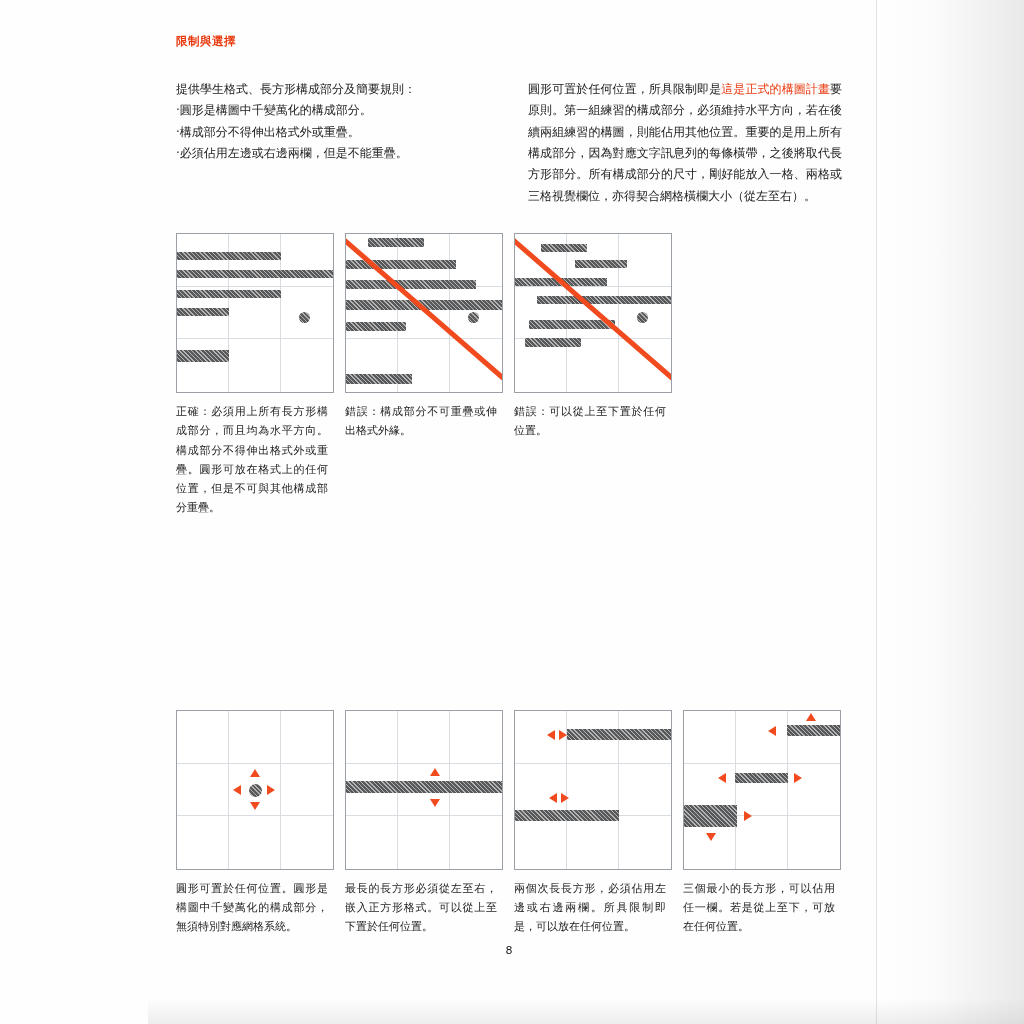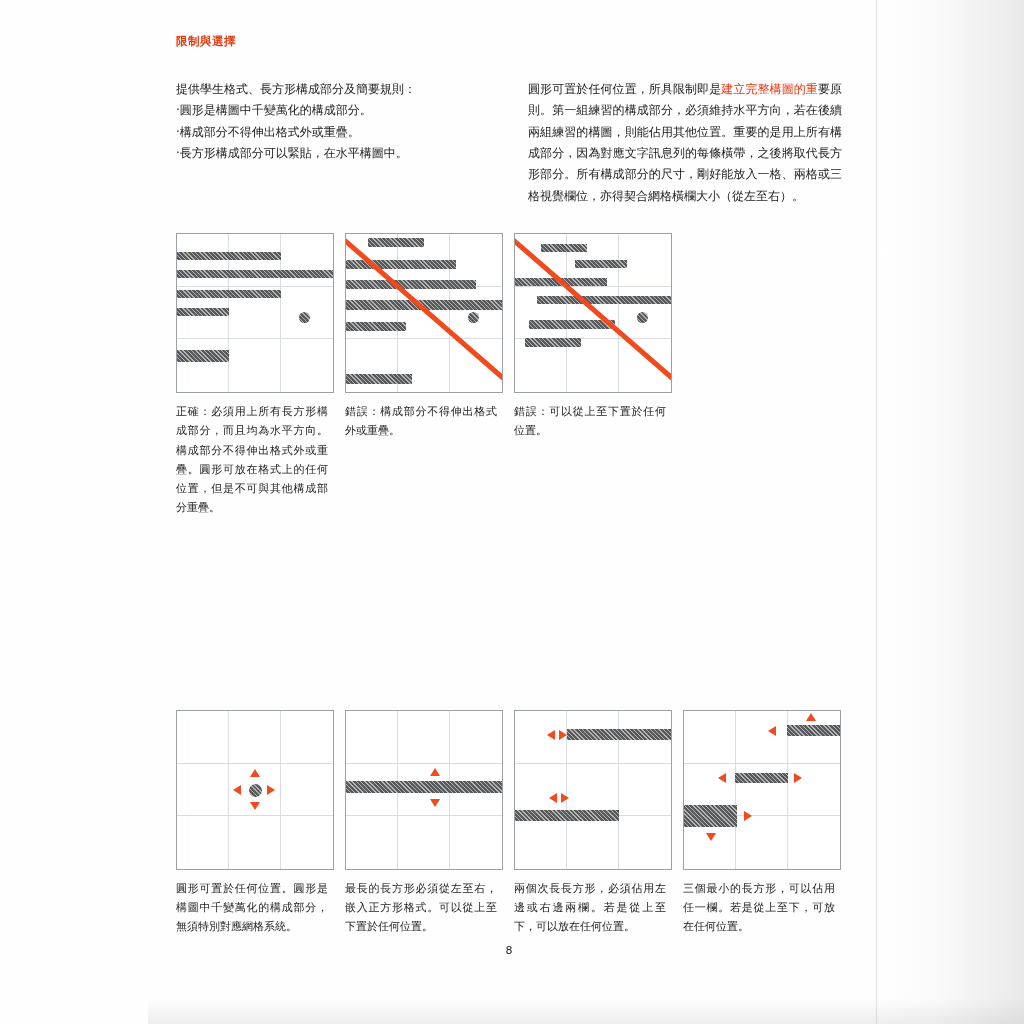--- a/index.html
+++ b/index.html
@@ -154,24 +154,24 @@
 
   <div class="content">
 
     <div class="section-title">限制與選擇</div>
 
     <div class="cols">
       <div class="col">
         <p>提供學生格式、長方形構成部分及簡要規則：</p>
         <p class="bullet">‧圓形是構圖中千變萬化的構成部分。</p>
         <p class="bullet">‧構成部分不得伸出格式外或重疊。</p>
-        <p class="bullet">‧長方形構成部分可以緊貼，在水平構圖中。</p>
+        <p class="bullet">‧必須佔用左邊或右邊兩欄，但是不能重疊。</p>
       </div>
       <div class="col">
-        <p><span>圓形可置於任何位置，所具限制即是</span><span class="hl">建立完整構圖的重</span><span>要原則。第一組練習的構成部分，必須維持水平方向，若在後續兩組練習的構圖，則能佔用其他位置。重要的是用上所有構成部分，因為對應文字訊息列的每條橫帶，之後將取代長方形部分。所有構成部分的尺寸，剛好能放入一格、兩格或三格視覺欄位，亦得契合網格橫欄大小（從左至右）。</span></p>
+        <p><span>圓形可置於任何位置，所具限制即是</span><span class="hl">這是正式的構圖計畫</span><span>要原則。第一組練習的構成部分，必須維持水平方向，若在後續兩組練習的構圖，則能佔用其他位置。重要的是用上所有構成部分，因為對應文字訊息列的每條橫帶，之後將取代長方形部分。所有構成部分的尺寸，剛好能放入一格、兩格或三格視覺欄位，亦得契合網格橫欄大小（從左至右）。</span></p>
       </div>
     </div>
 
     <div class="figrow">
 
       <div class="fig">
         <div class="gridbox">
           <div class="gl v" style="left:51px"></div>
           <div class="gl v" style="left:103px"></div>
           <div class="gl h" style="top:52px"></div>
@@ -195,21 +195,21 @@
           <div class="gl h" style="top:104px"></div>
           <div class="bar" style="left:22px;top:4px;width:56px;height:9px;"></div>
           <div class="bar" style="left:0;top:26px;width:110px;height:9px;"></div>
           <div class="bar" style="left:0;top:46px;width:130px;height:9px;"></div>
           <div class="bar" style="left:0;top:66px;width:156px;height:10px;"></div>
           <div class="bar" style="left:0;top:88px;width:60px;height:9px;"></div>
           <div class="bar" style="left:0;top:140px;width:66px;height:10px;"></div>
           <div class="dot" style="left:122px;top:78px;width:11px;height:11px;"></div>
           <div class="slash"></div>
         </div>
-        <div class="caption">錯誤：構成部分不得伸出格式外或重疊。</div>
+        <div class="caption">錯誤：構成部分不可重疊或伸出格式外緣。</div>
       </div>
 
       <div class="fig">
         <div class="gridbox">
           <div class="gl v" style="left:51px"></div>
           <div class="gl v" style="left:103px"></div>
           <div class="gl h" style="top:52px"></div>
           <div class="gl h" style="top:104px"></div>
           <div class="bar" style="left:26px;top:10px;width:46px;height:8px;"></div>
           <div class="bar" style="left:60px;top:26px;width:52px;height:8px;"></div>
@@ -261,21 +261,21 @@
           <div class="gl v" style="left:103px"></div>
           <div class="gl h" style="top:52px"></div>
           <div class="gl h" style="top:104px"></div>
           <div class="bar" style="left:52px;top:18px;width:104px;height:11px;"></div>
           <div class="bar" style="left:0;top:99px;width:104px;height:11px;"></div>
           <div class="arrow left" style="left:32px;top:19px;"></div>
           <div class="arrow right" style="left:44px;top:19px;"></div>
           <div class="arrow left" style="left:34px;top:82px;"></div>
           <div class="arrow right" style="left:46px;top:82px;"></div>
         </div>
-        <div class="caption">兩個次長長方形，必須佔用左邊或右邊兩欄。若是從上至下，可以放在任何位置。</div>
+        <div class="caption">兩個次長長方形，必須佔用左邊或右邊兩欄。所具限制即是，可以放在任何位置。</div>
       </div>
 
       <div class="fig">
         <div class="gridbox">
           <div class="gl v" style="left:51px"></div>
           <div class="gl v" style="left:103px"></div>
           <div class="gl h" style="top:52px"></div>
           <div class="gl h" style="top:104px"></div>
           <div class="bar" style="left:103px;top:14px;width:53px;height:11px;"></div>
           <div class="bar" style="left:51px;top:62px;width:53px;height:10px;"></div>

